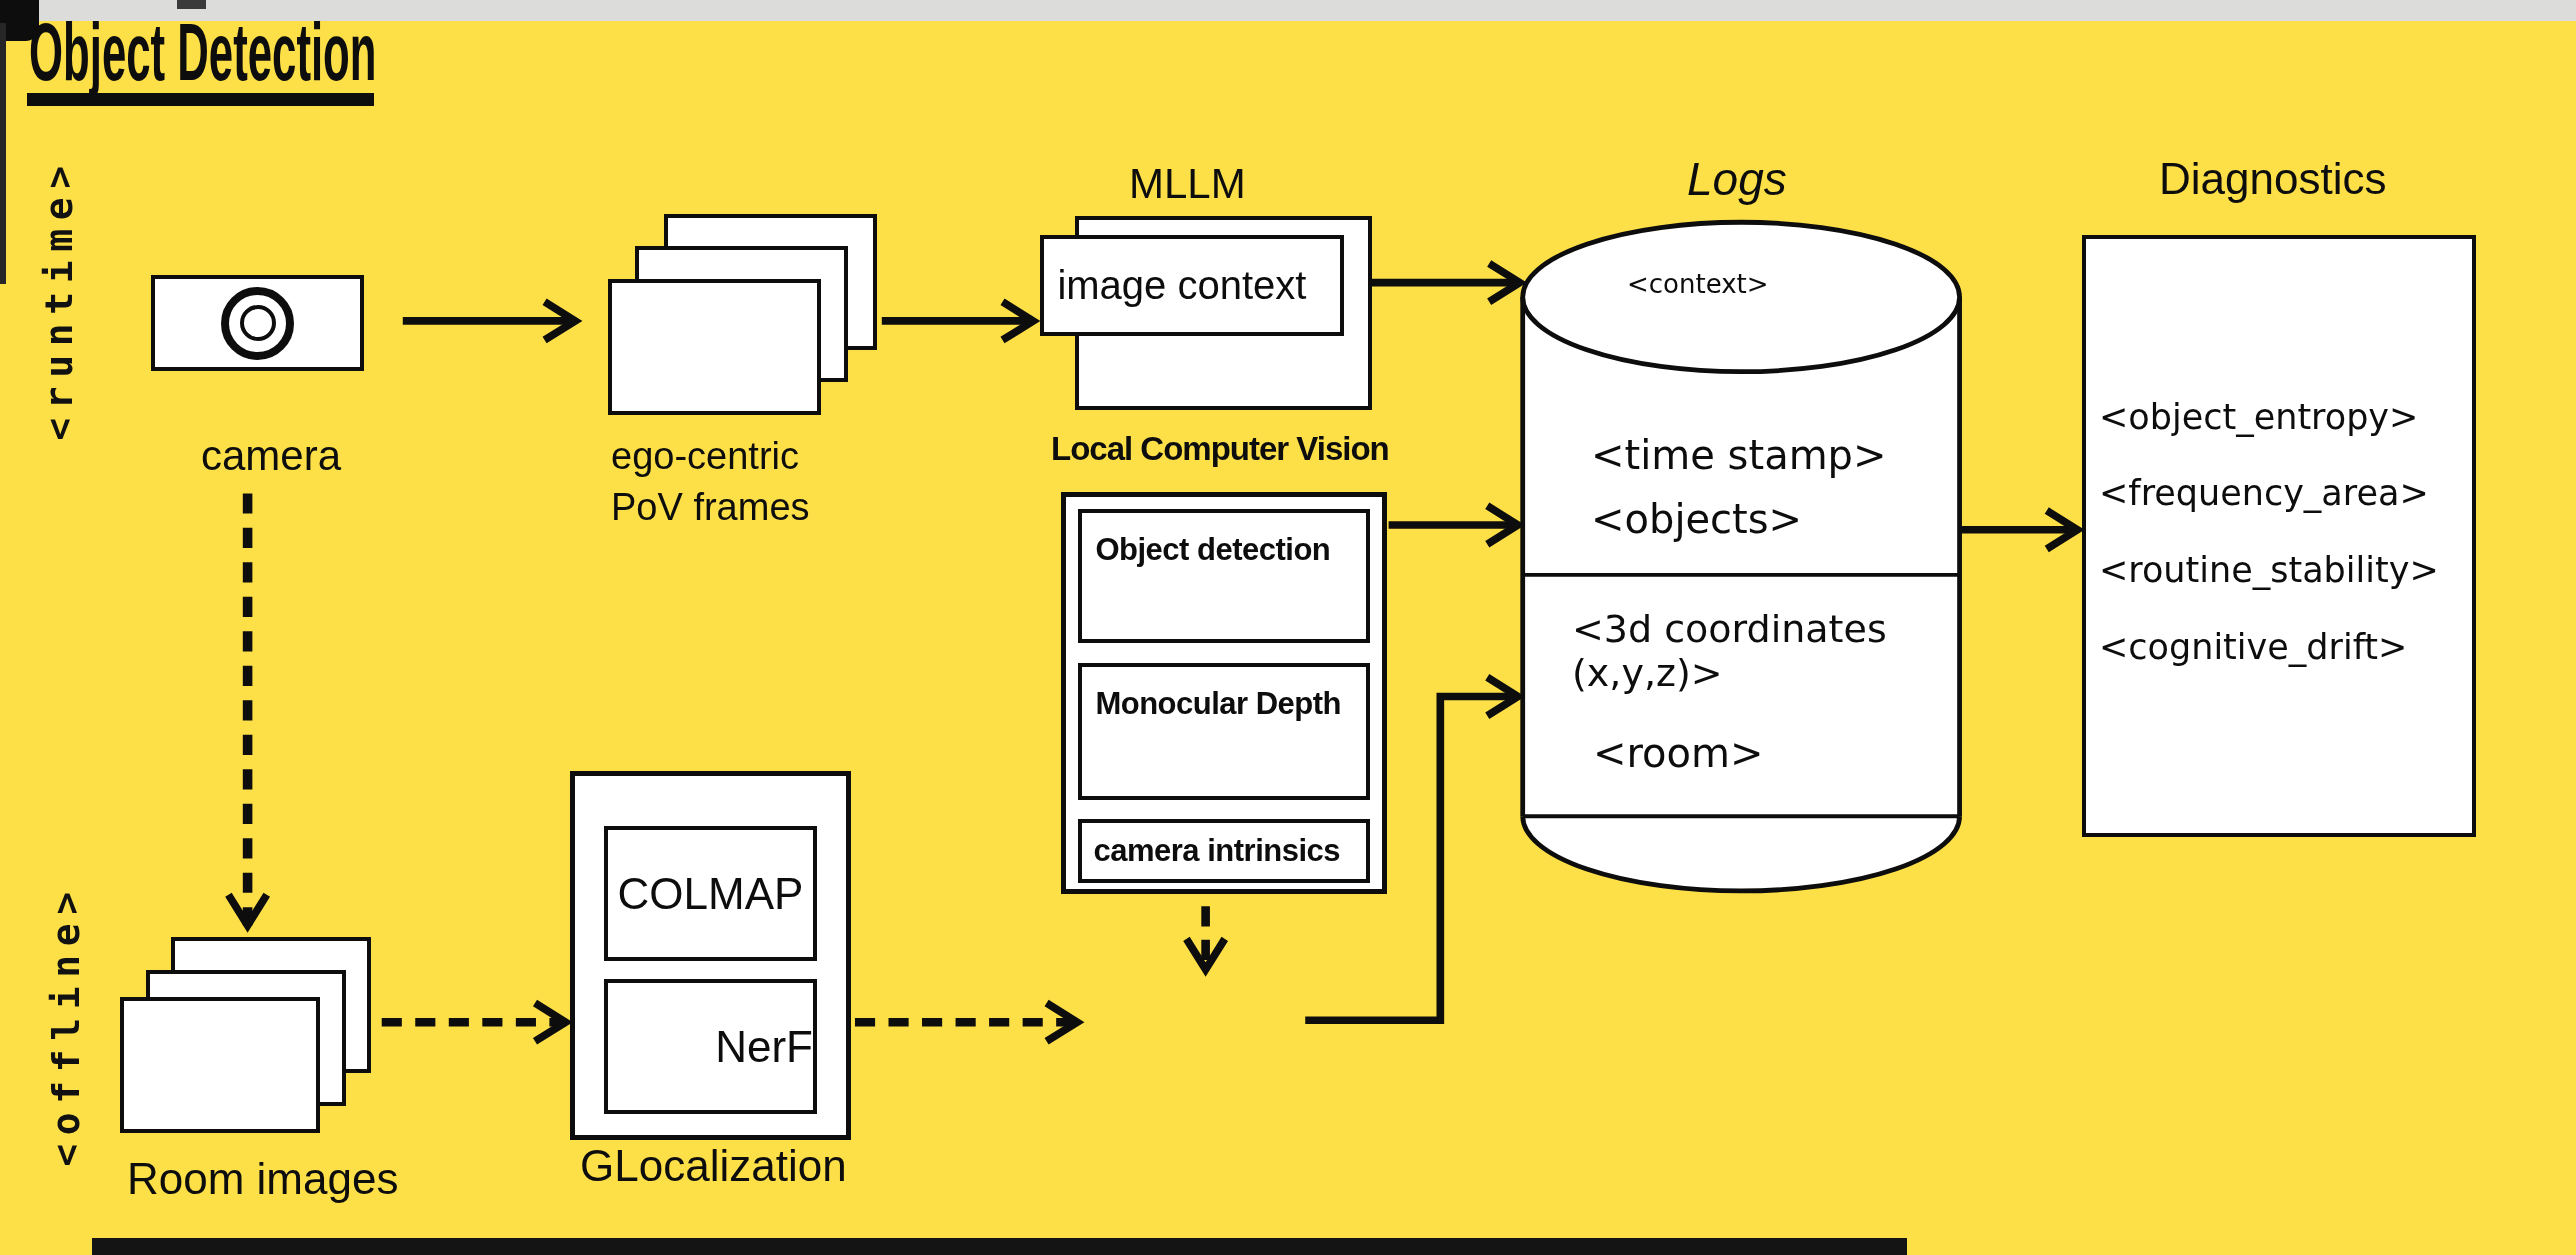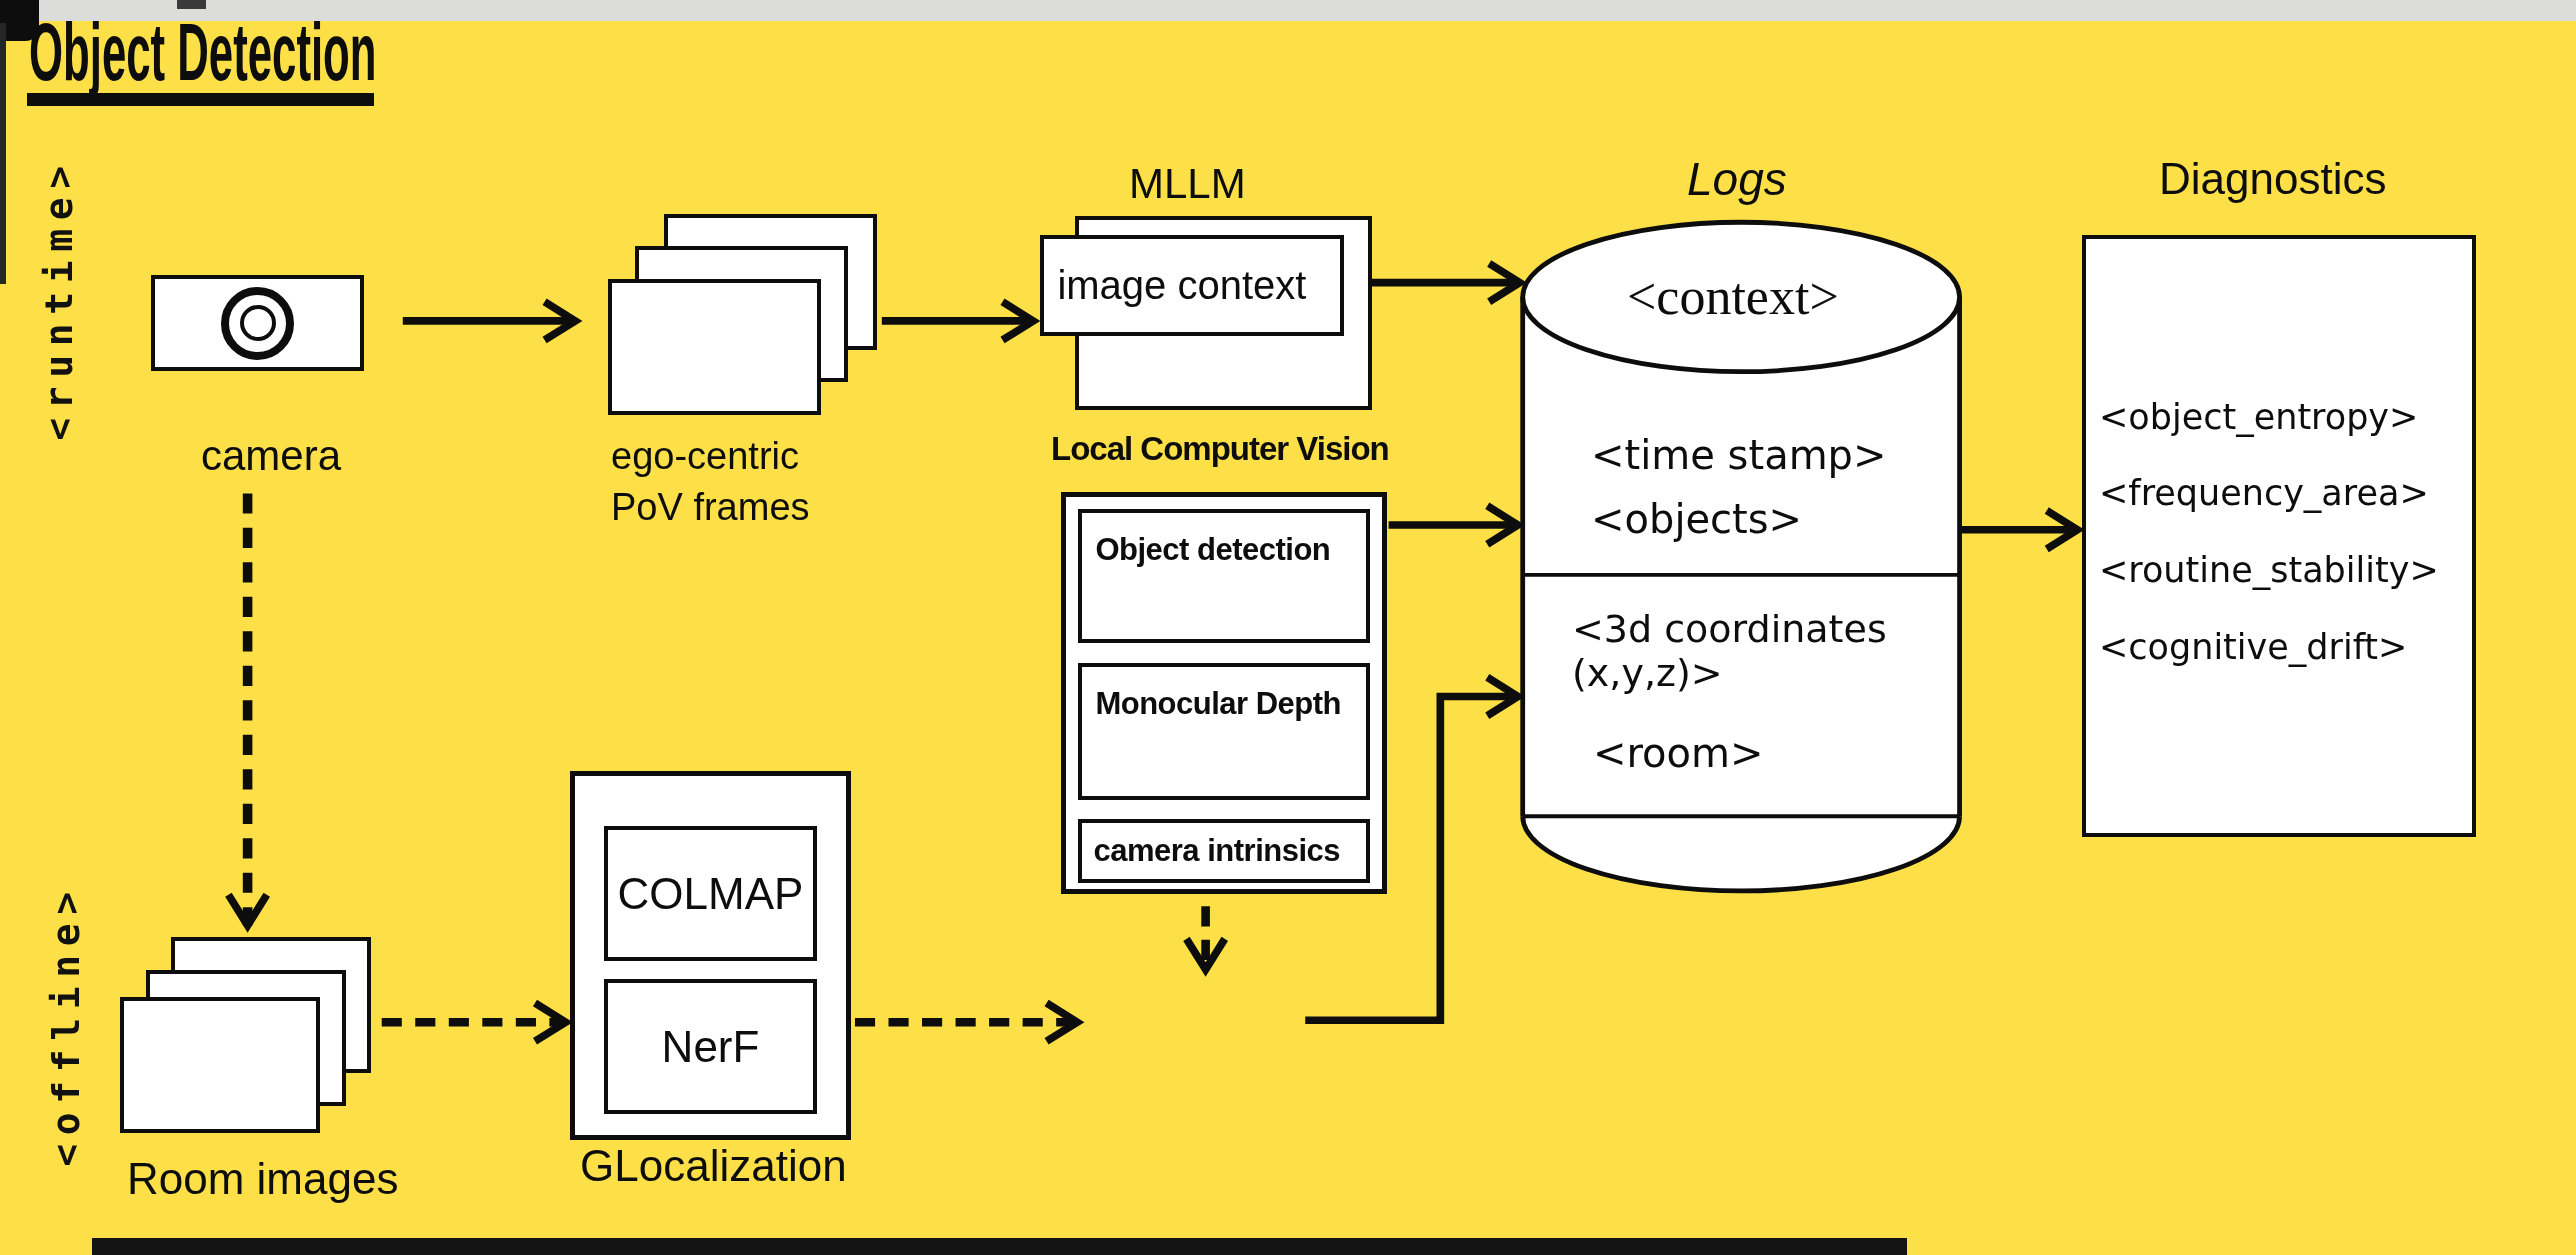--- a/index.html
+++ b/index.html
@@ -91,21 +91,21 @@
     <div>Object detection</div>
   </div>
   <div class="box bold32" style="left:1078px;top:663px;width:292px;height:137px;padding:7.7px 0 0 13.4px;">
     <div>Monocular Depth</div>
   </div>
   <div class="box flexc" style="left:1078px;top:819px;width:292px;height:64px;padding-left:11.5px;font-size:31px;font-weight:bold;letter-spacing:-0.5px;">
     <span>camera intrinsics</span>
   </div>
 
   <div class="lbl" style="left:1687px;top:156px;font-size:46px;font-style:italic;">Logs</div>
-  <div class="lbl brk" style="left:1627px;top:271px;font-size:52px;font-family:Liberation Serif, serif;">&lt;context&gt;</div>
+  <div class="lbl brk" style="left:1627px;top:271px;font-size:26px;">&lt;context&gt;</div>
   <div class="lbl brk" style="left:1591px;top:435px;font-size:40px;">&lt;time stamp&gt;</div>
   <div class="lbl brk" style="left:1591px;top:499px;font-size:40px;">&lt;objects&gt;</div>
   <div class="lbl brk" style="left:1572px;top:607px;font-size:38px;line-height:44px;">
     <div>&lt;3d coordinates</div>
     <div>(x,y,z)&gt;</div>
   </div>
   <div class="lbl brk" style="left:1593px;top:733px;font-size:40px;">&lt;room&gt;</div>
 
   <div class="lbl" style="left:2159px;top:157px;font-size:44px;">Diagnostics</div>
   <div class="box" style="left:2082px;top:235px;width:394px;height:602px;"></div>
@@ -116,20 +116,20 @@
 
   <div class="box" style="left:171px;top:937px;width:200px;height:136px;"></div>
   <div class="box" style="left:146px;top:970px;width:200px;height:136px;"></div>
   <div class="box" style="left:120px;top:997px;width:200px;height:136px;"></div>
   <div class="lbl" style="left:127px;top:1157px;font-size:44px;">Room images</div>
 
   <div class="box thick" style="left:570px;top:771px;width:281px;height:369px;"></div>
   <div class="box flexc" style="left:604px;top:826px;width:213px;height:135px;justify-content:center;font-size:44px;">
     <span>COLMAP</span>
   </div>
-  <div class="box flexc" style="left:604px;top:979px;width:213px;height:135px;justify-content:center;font-size:44px;">
+  <div class="box flexc" style="left:604px;top:979px;width:213px;height:135px;justify-content:flex-end;font-size:44px;">
     <span>NerF</span>
   </div>
   <div class="lbl" style="left:580px;top:1144px;font-size:44px;">GLocalization</div>
 
 
 </div>
 
 
 </body></html>

